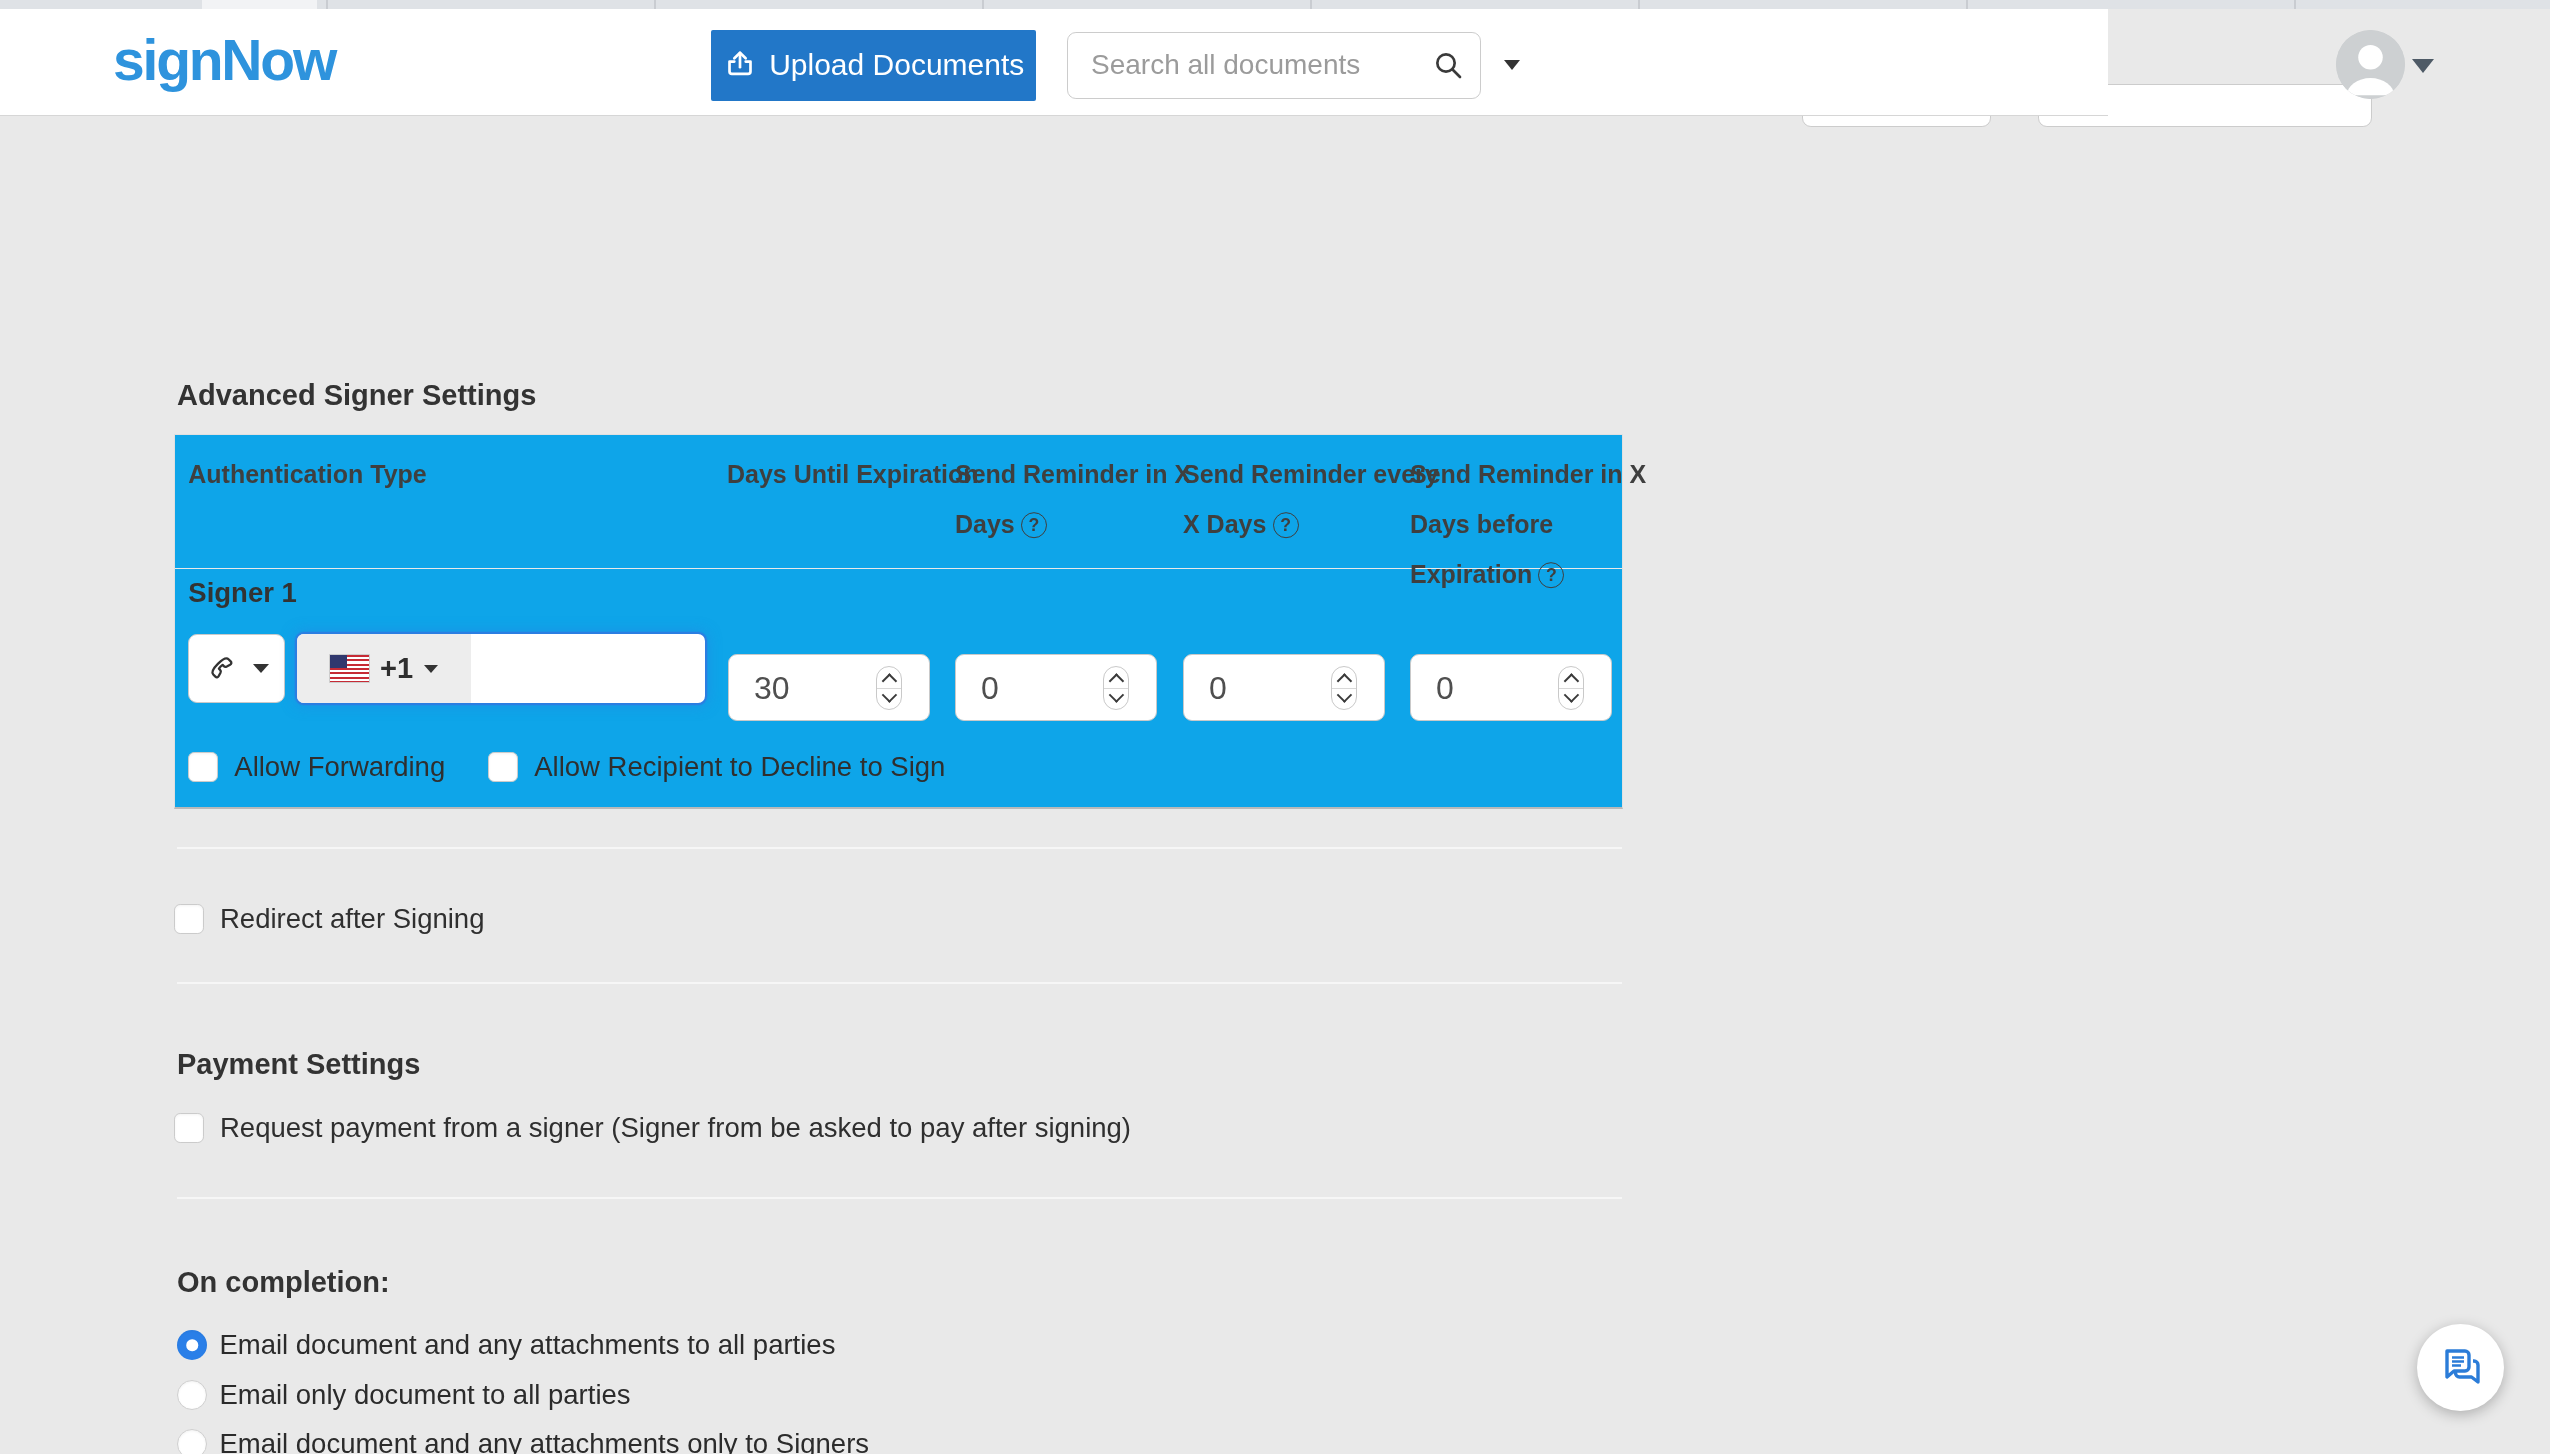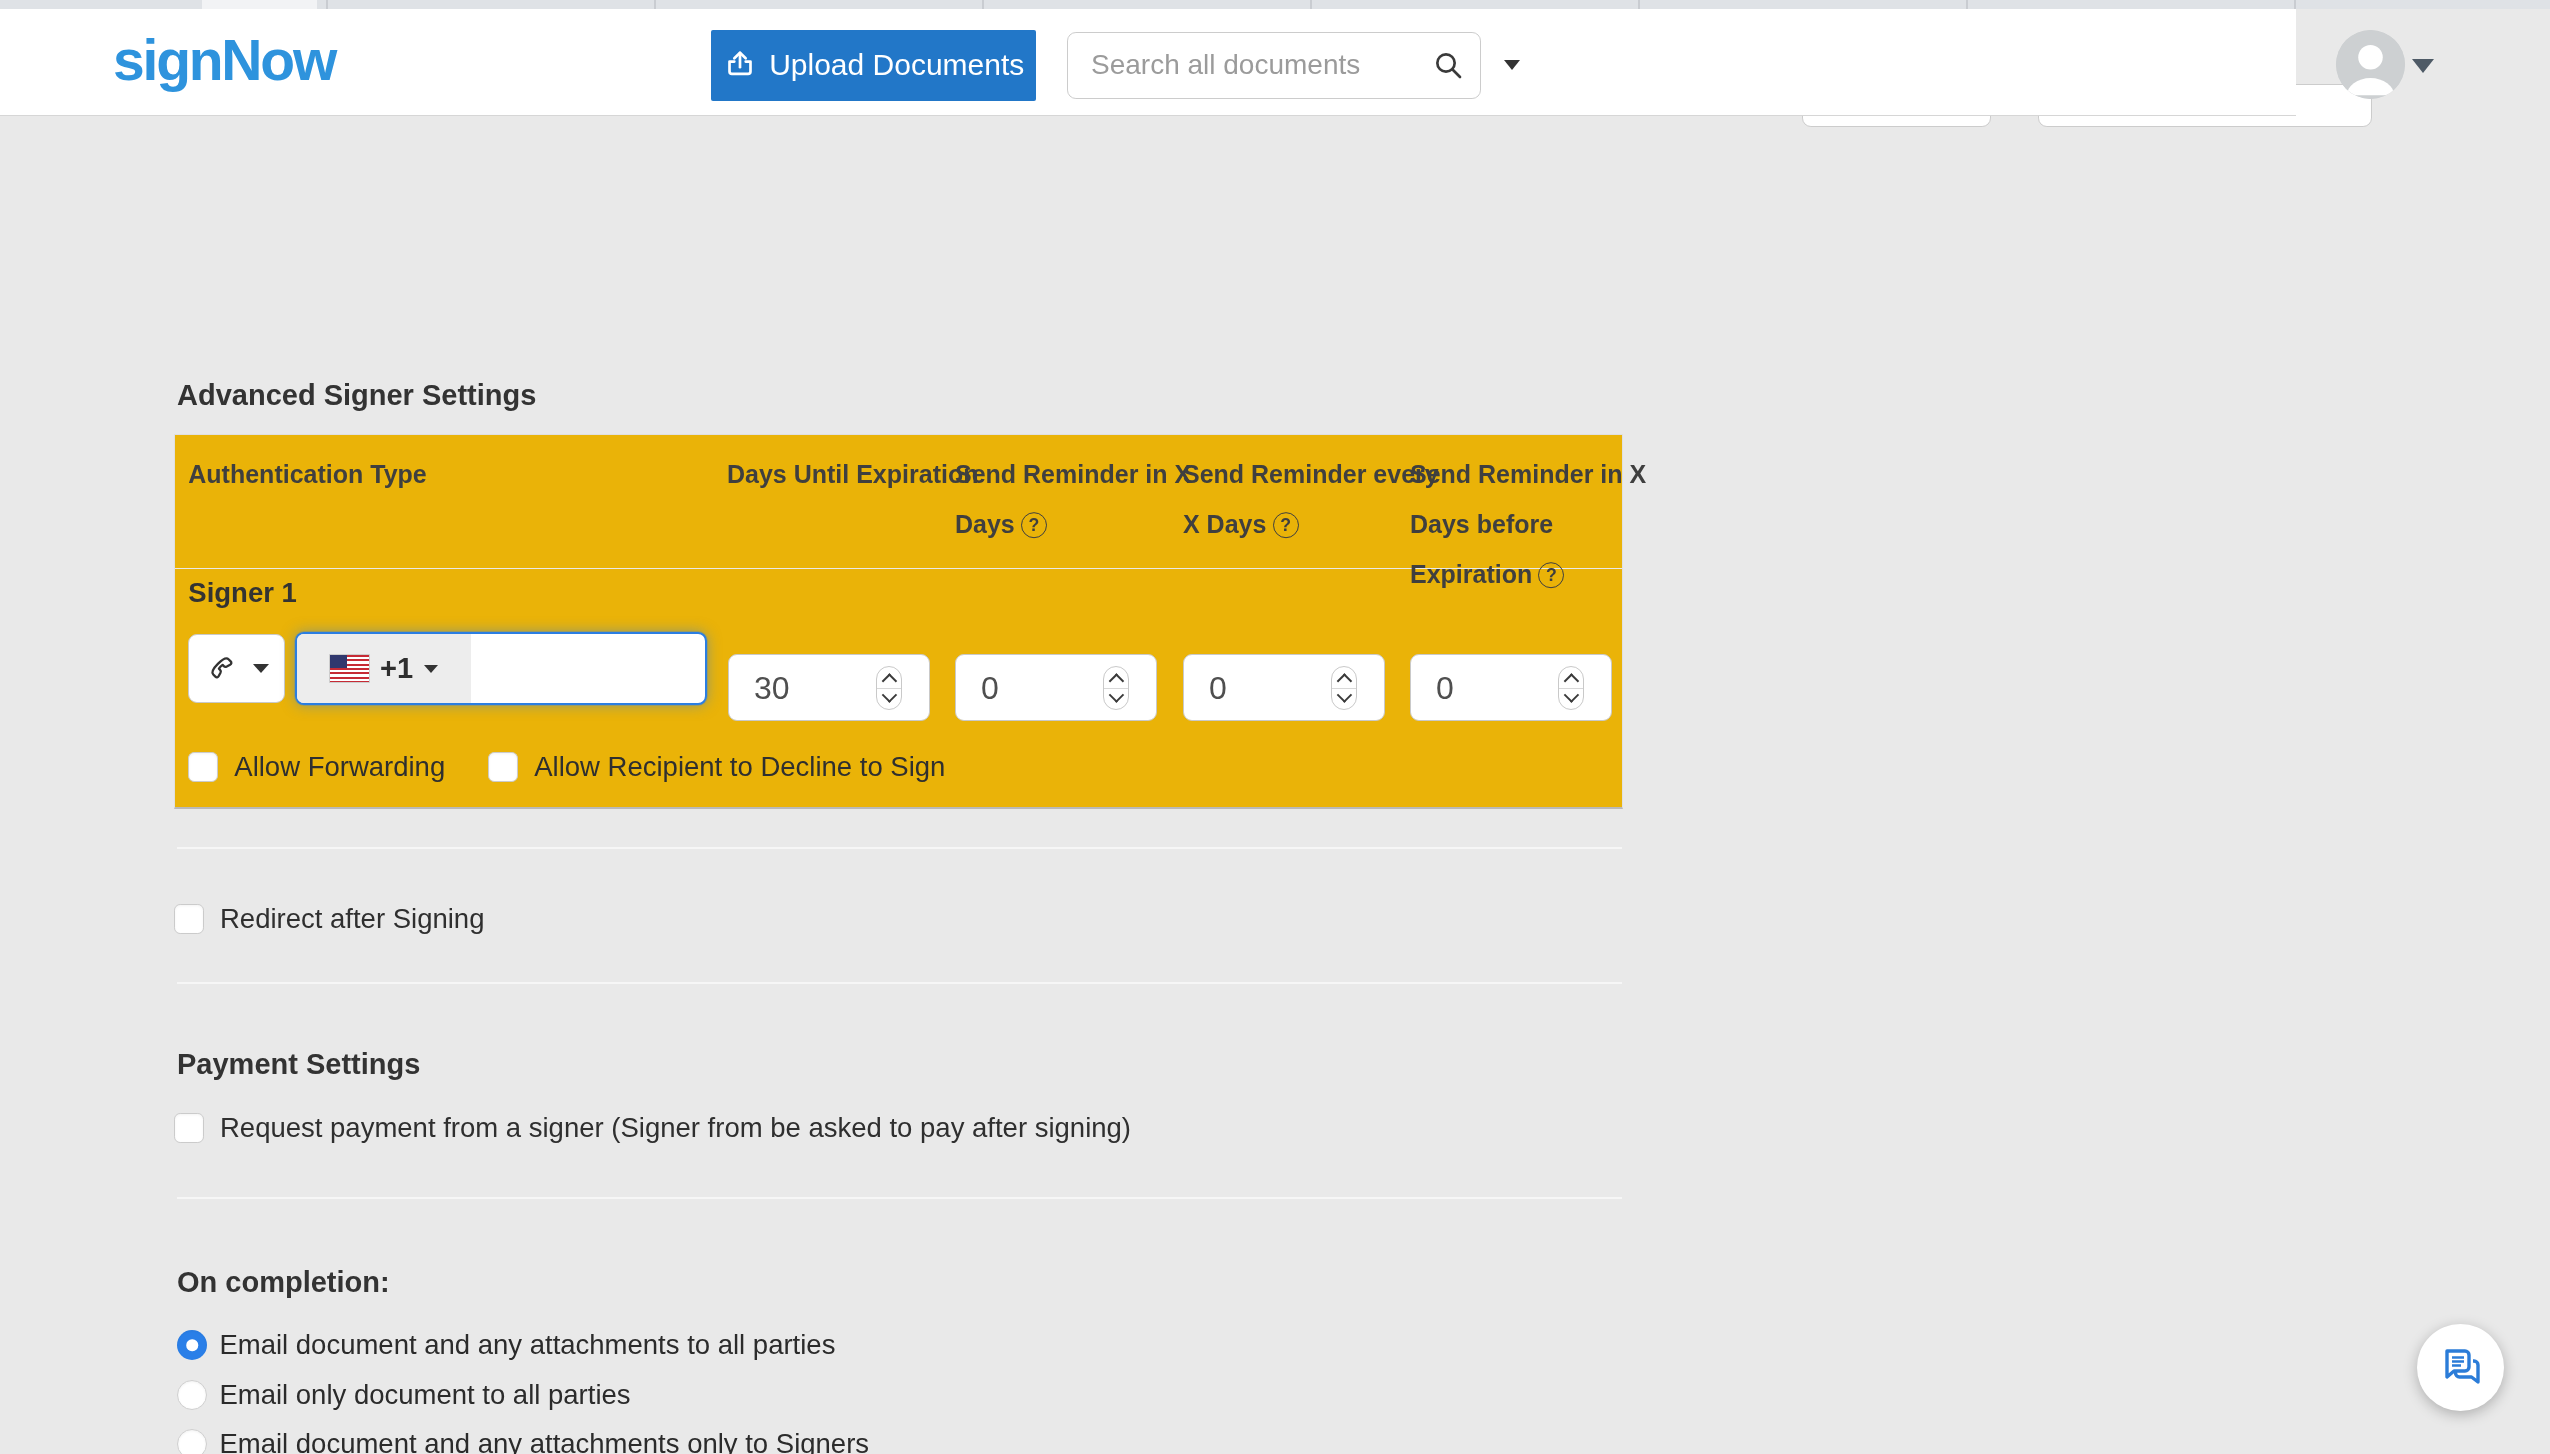--- a/index.html
+++ b/index.html
@@ -6,21 +6,21 @@
   #app{position:relative;width:2550px;height:1455px;overflow:hidden;
        background:var(--page-gray,#e9e9e9);
        font-family:"Liberation Sans",sans-serif;color:#333;}
 
   
   .tabstrip{position:absolute;left:0;top:0;width:2550px;height:8.9px;background:#dfe2e6;
     background-image:repeating-linear-gradient(90deg,transparent 0 326px,#c9ccd1 326px 328px);}
   .tabstrip .lightseg{position:absolute;left:202px;top:0;width:115px;height:8.9px;background:#f2f3f5;}
 
   
-  header{position:absolute;left:0;top:8.9px;width:2296px;height:106px;background:#fff;
+  header{position:absolute;left:0;top:8.9px;width:2108px;height:106px;background:#fff;
          border-bottom:1.8px solid #d6d6d6;z-index:5;}
   .logo{position:absolute;left:113px;top:17.7px;font-size:57px;font-weight:bold;
         letter-spacing:-2.2px;color:var(--brand-blue,#2e93dd);}
   .upload{position:absolute;left:711px;top:21px;width:325px;height:71px;border:none;
         background:var(--button-blue,#2277c8);border-radius:2px;color:#fff;font-size:30px;
         font-family:"Liberation Sans",sans-serif;display:flex;align-items:center;justify-content:center;gap:12.4px;cursor:pointer;}
   .search{position:absolute;left:1067px;top:23px;width:414px;height:67px;border:1.8px solid #ccc;
         border-radius:8.9px;background:#fff;display:flex;align-items:center;box-sizing:border-box;}
   .search input{flex:1;border:none;outline:none;font-size:28px;color:#333;margin-left:21px;
         font-family:"Liberation Sans",sans-serif;background:transparent;min-width:0;}
@@ -50,21 +50,21 @@
         font-family:"Liberation Sans",sans-serif;cursor:pointer;}
   .required{position:absolute;left:321px;top:92px;font-size:29px;color:#2f2f2f;}
   .advopts{position:absolute;left:971px;top:97px;font-size:29px;color:#262626;cursor:pointer;}
   .btn-send{position:absolute;left:1240px;top:66px;width:246px;height:94px;border:none;
         background:var(--green,#55b054);border-radius:8.9px;color:#fff;font-size:36px;
         font-family:"Liberation Sans",sans-serif;cursor:pointer;}
 
   
   .sec-heading{position:absolute;left:177px;font-size:29px;font-weight:bold;color:#333;}
   .h-signer{top:379px;}
-  .panel{position:absolute;left:174px;top:434px;width:1449px;height:375px;background:#eab308;
+  .panel{position:absolute;left:174px;top:434px;width:1449px;height:375px;background:#0ea5e9;
         border:0.9px solid #e0e0e0;border-bottom:2.7px solid #b9b9b9;box-sizing:border-box;}
   .thead{position:absolute;left:0;top:0;width:100%;height:133px;border-bottom:1.8px solid #e9e9e9;}
   .col{position:absolute;top:14px;font-size:25px;font-weight:bold;color:#3f3f3f;line-height:50px;}
   .col .cl{white-space:pre;}
   .c0{left:13.3px;} .c1{left:552px;} .c2{left:780px;} .c3{left:1008px;} .c4{left:1235px;}
   .help{display:inline-flex;align-items:center;justify-content:center;width:26px;height:26px;
         border:1.8px solid #3f3f3f;border-radius:50%;font-size:17.7px;font-weight:600;color:#3f3f3f;
         margin-left:6.2px;transform:translateY(-1.8px);box-sizing:border-box;cursor:pointer;}
   .signer-name{position:absolute;left:13.3px;top:142px;font-size:27.5px;font-weight:bold;color:#333;text-align:center;}
 

